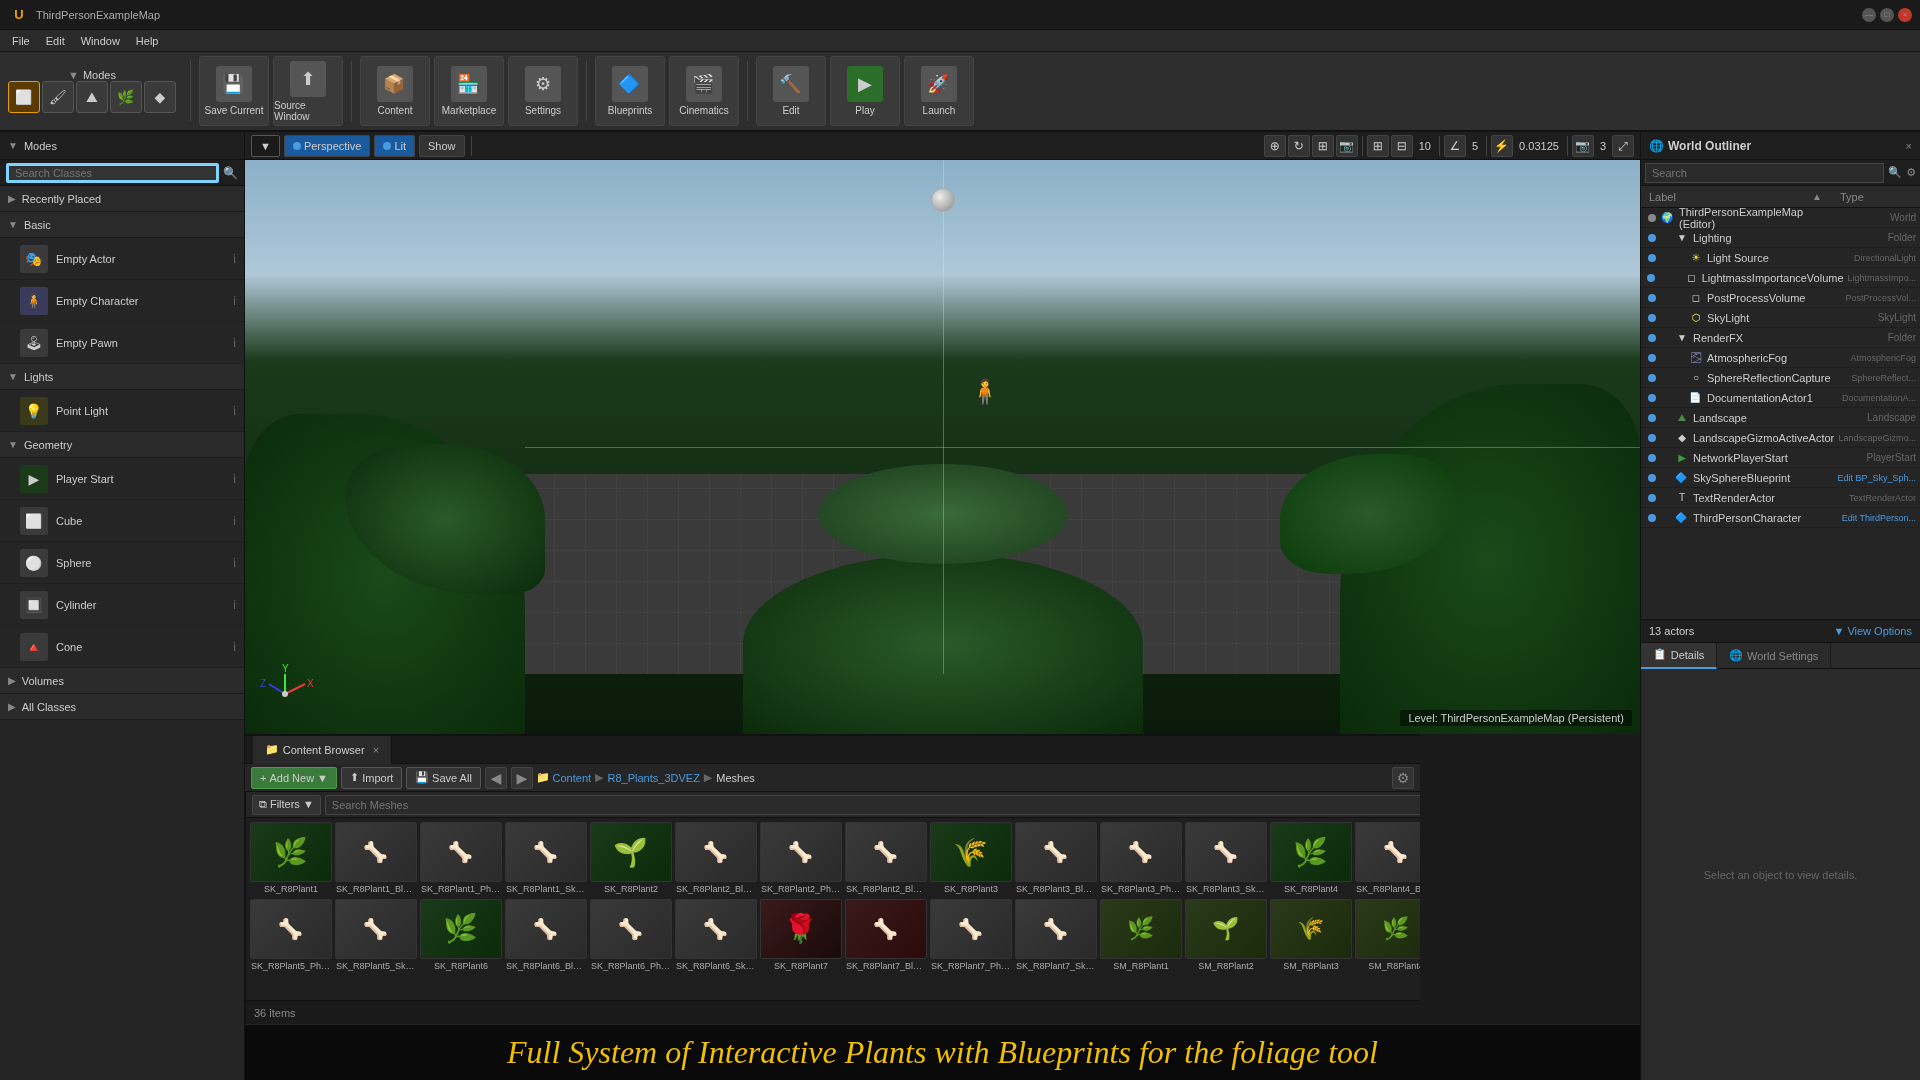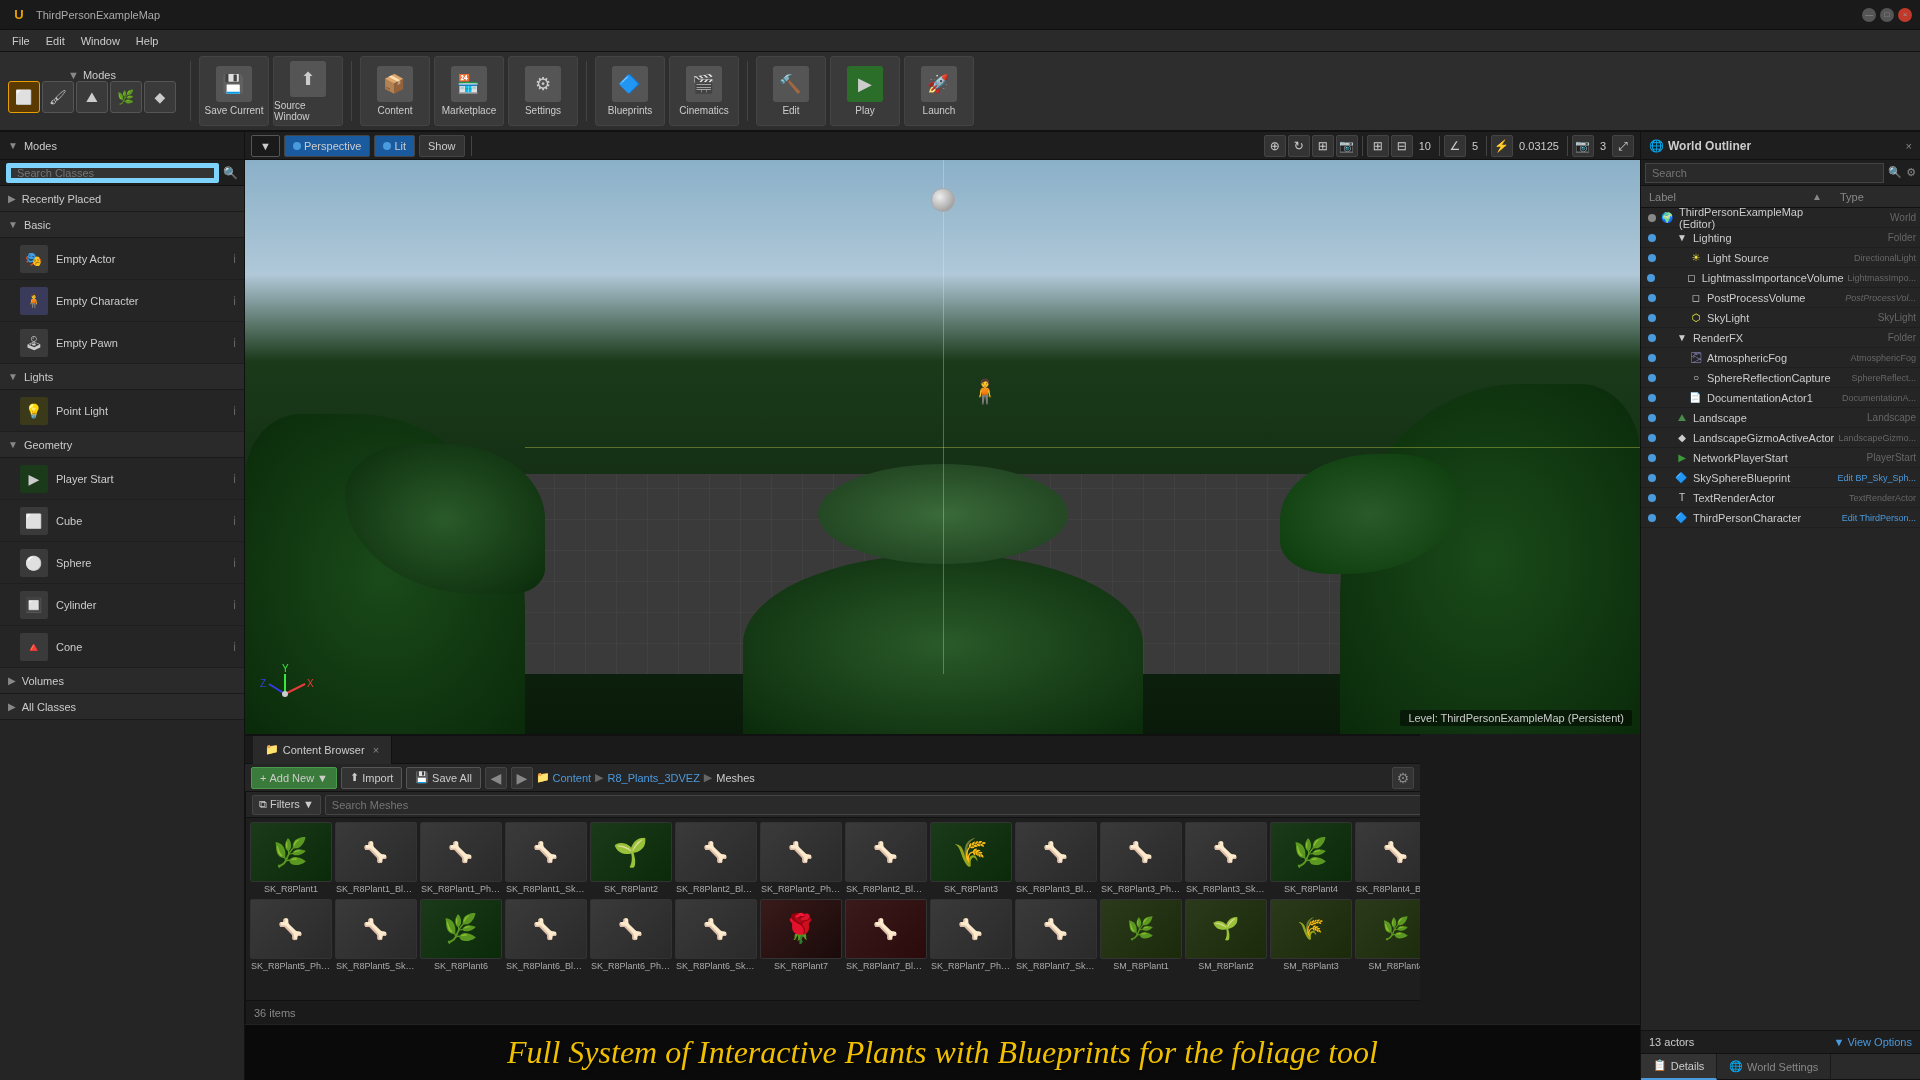--- a/index.html
+++ b/index.html
@@ -141,21 +141,21 @@
       height: 26px;
       background: #1e1e1e;
       display: flex;
       align-items: center;
       padding: 0 6px;
       border-bottom: 1px solid #111;
     }
     #search-classes input {
       flex: 1;
       background: #333;
-      border: 5px solid #7dd3fc;
+      border: 3px solid #7dd3fc;
       color: #ccc;
       padding: 2px 6px;
       font-size: 11px;
       height: 20px;
       border-radius: 2px;
     }
     #search-classes .search-icon { color: #888; font-size: 12px; margin-left: 4px; }
     
     .category-header {
       height: 26px;
@@ -1314,21 +1314,21 @@
         <span class="oi-label">LightmassImportanceVolume</span>
         <span class="oi-type" style="font-size:9px;">LightmassImpo...</span>
       </div>
       <div class="outliner-item">
         <div class="oi-visibility">
             <div class="oi-vis-dot"></div>
           </div>
         <span style="display:inline-block;width:28px;"></span>
         <div class="oi-icon">◻</div>
         <span class="oi-label">PostProcessVolume</span>
-        <span class="oi-type" style="font-size:9px;font-style:italic;">PostProcessVol...</span>
+        <span class="oi-type" style="font-size:9px;">PostProcessVol...</span>
       </div>
       <div class="outliner-item">
         <div class="oi-visibility">
             <div class="oi-vis-dot"></div>
           </div>
         <span style="display:inline-block;width:28px;"></span>
         <div class="oi-icon" style="color:#f0f040;">⬡</div>
         <span class="oi-label">SkyLight</span>
         <span class="oi-type">SkyLight</span>
       </div>
@@ -1433,14 +1433,17 @@
       <div class="detail-tab active">
         <span>📋</span>
         <span>Details</span>
       </div>
       <div class="detail-tab">
         <span>🌐</span>
         <span>World Settings</span>
       </div>
     </div>
 
+    <div id="details-content">
+      <span class="details-placeholder">Select an object to view details.</span>
+    </div>
   </div>
 </div>
 
 </body></html>

